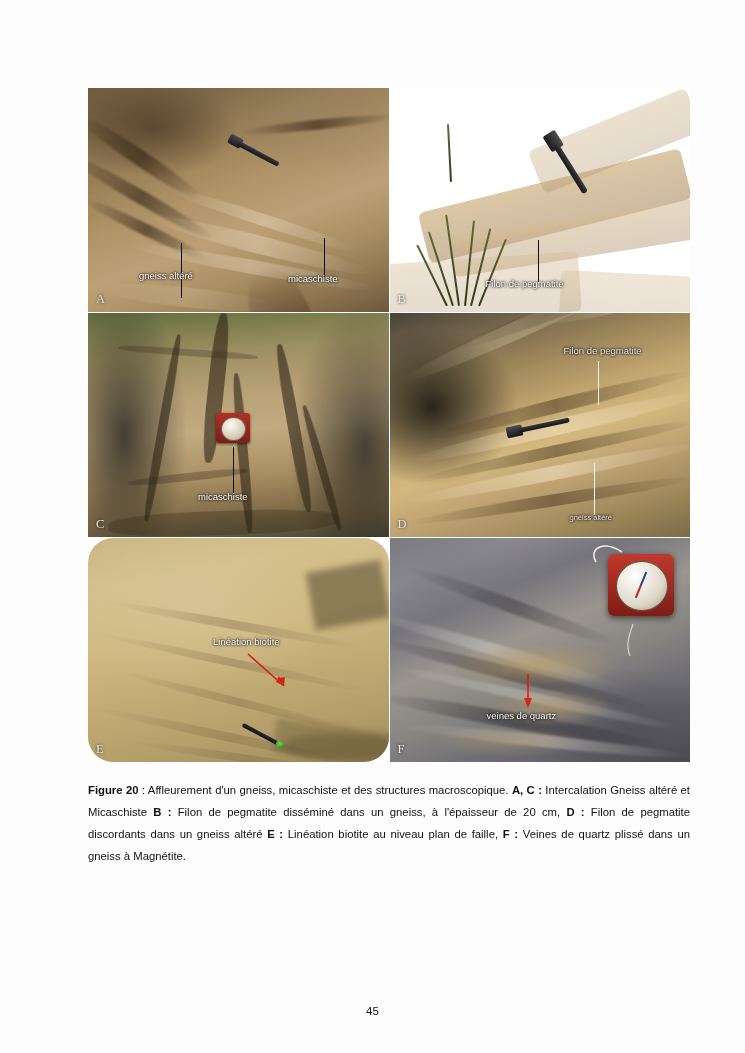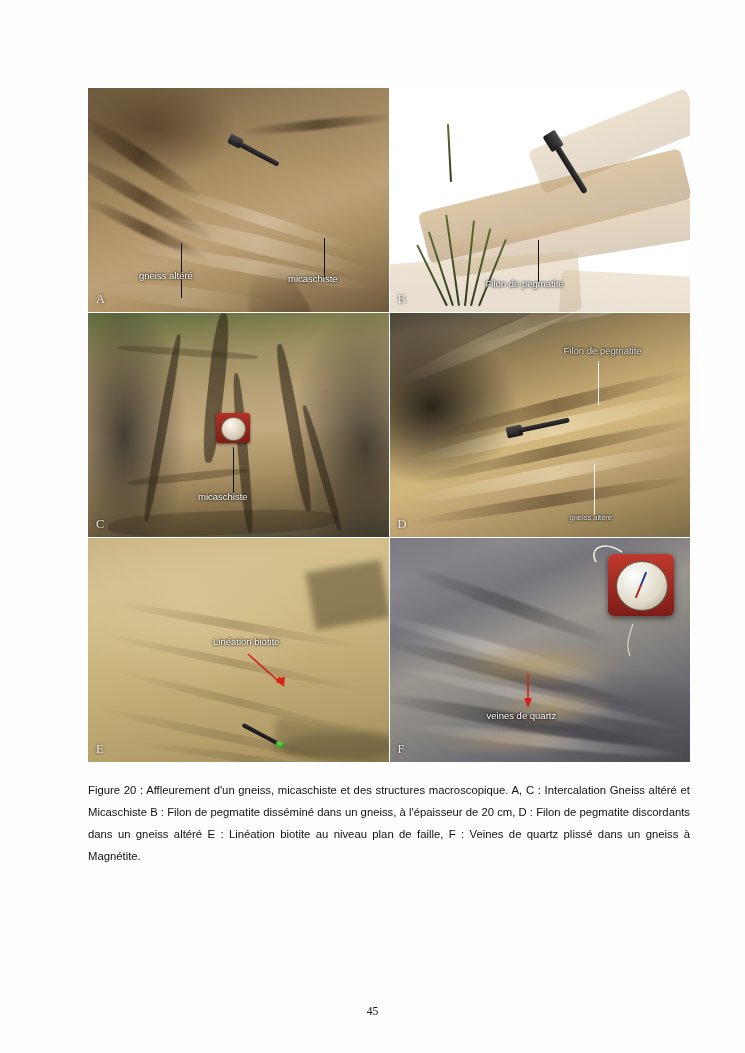--- a/index.html
+++ b/index.html
@@ -210,20 +210,21 @@
     width: 16px; height: 11px;
     background: linear-gradient(180deg,#4b4b4f,#17171a);
     border-radius: 2px;
   }
 
   
   .photoE {
     background:
       radial-gradient(ellipse 200px 120px at 35% 28%, rgba(216,196,150,0.8), rgba(0,0,0,0) 75%),
       linear-gradient(168deg, #c9b583 0%, #d3c08c 20%, #cdb881 42%, #c0ab75 62%, #b49f6b 80%, #a08b5b 100%);
+    border-radius: 25px;
   }
   .photoE .shadow {
     position: absolute;
     background: rgba(60,48,28,0.45);
     filter: blur(3px);
   }
   .photoE .linea {
     position: absolute;
     background: linear-gradient(90deg, rgba(255,255,255,0.0), rgba(120,100,64,0.35), rgba(255,255,255,0.0));
     filter: blur(0.5px);
@@ -304,29 +305,29 @@
     position: absolute;
     left: 88px;
     top: 779px;
     width: 602px;
     font-size: 11.3px;
     line-height: 1.95;
     text-align: justify;
     color: #111;
     font-family: "Liberation Sans", sans-serif;
   }
-  .caption b { font-weight: normal; }
+  .caption b { font-weight: bold; }
   .page-number {
     position: absolute;
     left: 0; right: 0;
     top: 1005px;
     text-align: center;
     font-size: 11.5px;
     color: #111;
-    font-family: Liberation Serif, serif;
+    font-family: Liberation Sans, sans-serif;
   }
 </style>
 </head>
 <body>
 
 <div class="page">
 
   <div class="figure-block">
 
     <div class="photo photoA">

